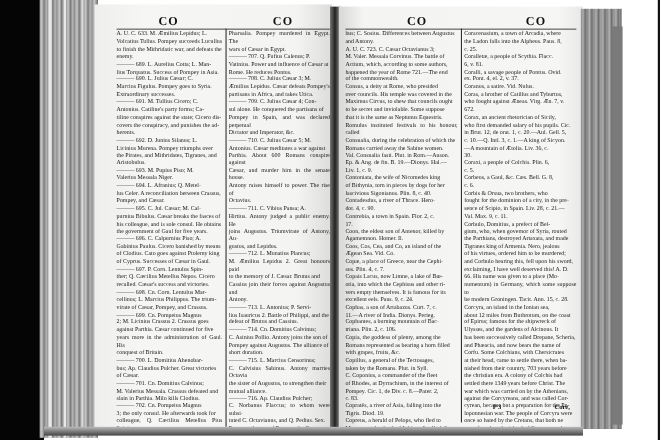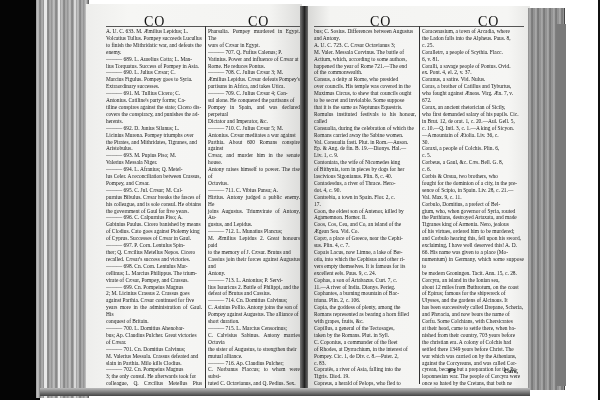--- a/index.html
+++ b/index.html
@@ -11,21 +11,21 @@
   .leftedge .stripe{position:absolute;top:0;height:398px;width:3px;background:#e8e8e8;}
   .page{position:absolute;top:4px;height:386px;background:#f4f4f2;overflow:hidden;}
   .page.left{left:86px;width:216px;background:linear-gradient(90deg,#eeeeec 0%,#f6f6f4 20%,#f4f4f2 85%,#dcdcda 100%);}
   .page.right{left:308px;width:222px;background:linear-gradient(90deg,#d8d8d6 0%,#f4f4f2 10%,#f6f6f4 90%,#e8e8e6 100%);top:6px;}
   .gutter{position:absolute;left:300px;top:6px;width:10px;height:384px;background:linear-gradient(90deg,#777 0%,#222 45%,#444 60%,#999 100%);}
   .rightedge{position:absolute;left:528px;top:8px;width:36px;height:382px;
     background:repeating-linear-gradient(90deg,#8a8a8a 0px,#b0b0b0 2px,#6e6e6e 4px,#a0a0a0 6px);border-right:1px solid #444;}
   .rightedge2{position:absolute;left:556px;top:24px;width:10px;height:362px;background:#7a7a7a;}
   .frame-line{position:absolute;left:598px;top:0;width:2px;height:400px;background:#111;}
   .bottom-shadow{position:absolute;left:40px;top:388px;width:490px;height:8px;background:linear-gradient(180deg,#bbb,#444);}
-  .runhead{position:absolute;top:10px;font-size:14px;font-weight:normal;letter-spacing:1px;color:#111;}
+  .runhead{position:absolute;top:10px;font-size:11px;font-weight:bold;letter-spacing:1px;color:#111;}
   .col{position:absolute;top:24px;font-size:5.4px;line-height:6.9px;color:#161616;text-align:justify;}
   .col p{margin:0;}
   .colrule{position:absolute;top:22px;width:1px;background:#333;}
   .headrule{position:absolute;top:22px;height:1px;background:#555;}
   .footer{position:absolute;font-size:6px;font-weight:bold;color:#111;}
 </style>
 </head>
 <body>
 
 <div class="blackbg"></div>

